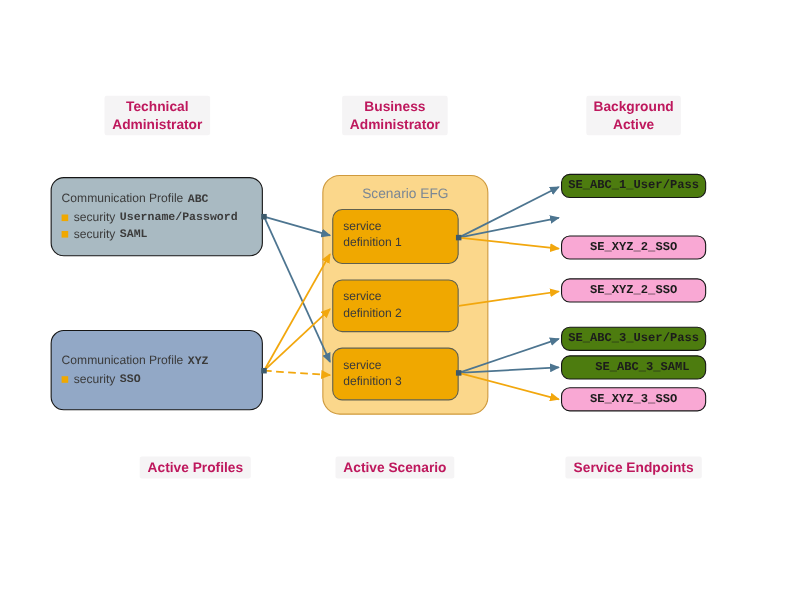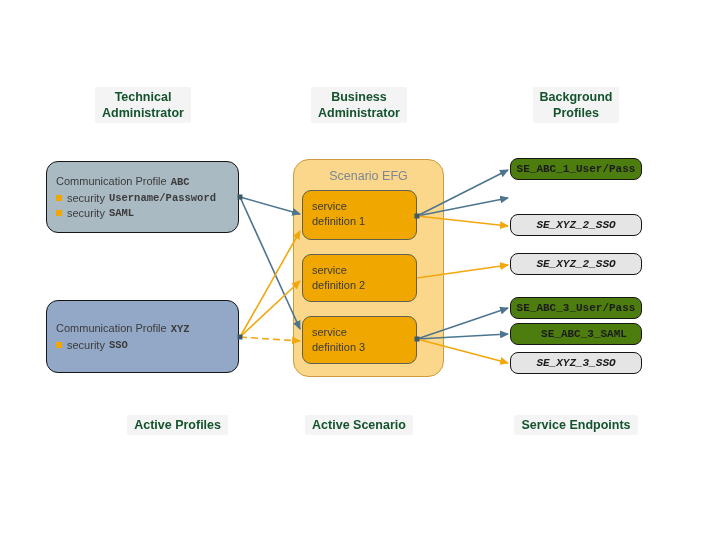--- a/index.html
+++ b/index.html
@@ -1,21 +1,21 @@
 <!DOCTYPE html>
 <html><head>
 <meta charset="utf-8">
 <style>
   html,body{margin:0;padding:0;background:#fff;}
   .canvas{position:relative;width:720px;height:540px;background:#ffffff;overflow:hidden;
           font-family:"Liberation Sans",sans-serif;}
 
   
   .col-label{position:absolute;width:170px;display:flex;justify-content:center;
-             font-weight:bold;font-size:12.5px;line-height:16px;color:#14532d;text-align:center;}
+             font-weight:bold;font-size:12.5px;line-height:16px;color:#be185d;text-align:center;}
   .col-label .inner{background:#f5f4f5;padding:2px 7px;border-radius:2px;}
   .hdr{top:87px;}
   .ftr{top:415px;}
 
   
   .profile-box{position:absolute;left:46px;width:193px;background:#a9bac2;
                border:1px solid #161616;border-radius:12px;box-sizing:border-box;
                color:#3b3b3b;font-size:11px;display:flex;flex-direction:column;
                justify-content:center;padding-left:9px;padding-right:2px;}
   .profile-abc{top:161px;height:72px;background:#a9bac2;}
@@ -37,21 +37,21 @@
   .service-2{top:94px;height:48px;}
   .service-3{top:156px;height:48px;}
 
   
   .endpoint{position:absolute;left:510px;width:132px;height:22px;
             border:1px solid #161616;border-radius:8px;box-sizing:border-box;
             display:flex;align-items:center;justify-content:center;
             font-family:"Liberation Mono",monospace;font-weight:bold;font-size:11px;
             color:#1c1c1c;white-space:nowrap;}
   .ep-light{background:#4d7c0f;}
-  .ep-dark{background:#e5e5e5;font-style:italic;}
+  .ep-dark{background:#f9a8d4;}
 
   
   #connector-layer{position:absolute;left:0;top:0;width:720px;height:540px;pointer-events:none;}
 </style>
 </head>
 <body>
 
 <div class="canvas">
 
   <div class="col-label hdr" style="left:58px;">
@@ -62,21 +62,21 @@
   </div>
   <div class="col-label hdr" style="left:274px;">
     <div class="inner">
       <div>Business</div>
       <div>Administrator</div>
     </div>
   </div>
   <div class="col-label hdr" style="left:491px;">
     <div class="inner">
       <div>Background</div>
-      <div>Profiles</div>
+      <div>Active</div>
     </div>
   </div>
 
   <div class="profile-box profile-abc">
     <div class="p-title">
       <span>Communication Profile</span><span class="code">ABC</span>
     </div>
     <div class="p-item">
       <span class="bullet"></span>
       <span>security</span>

